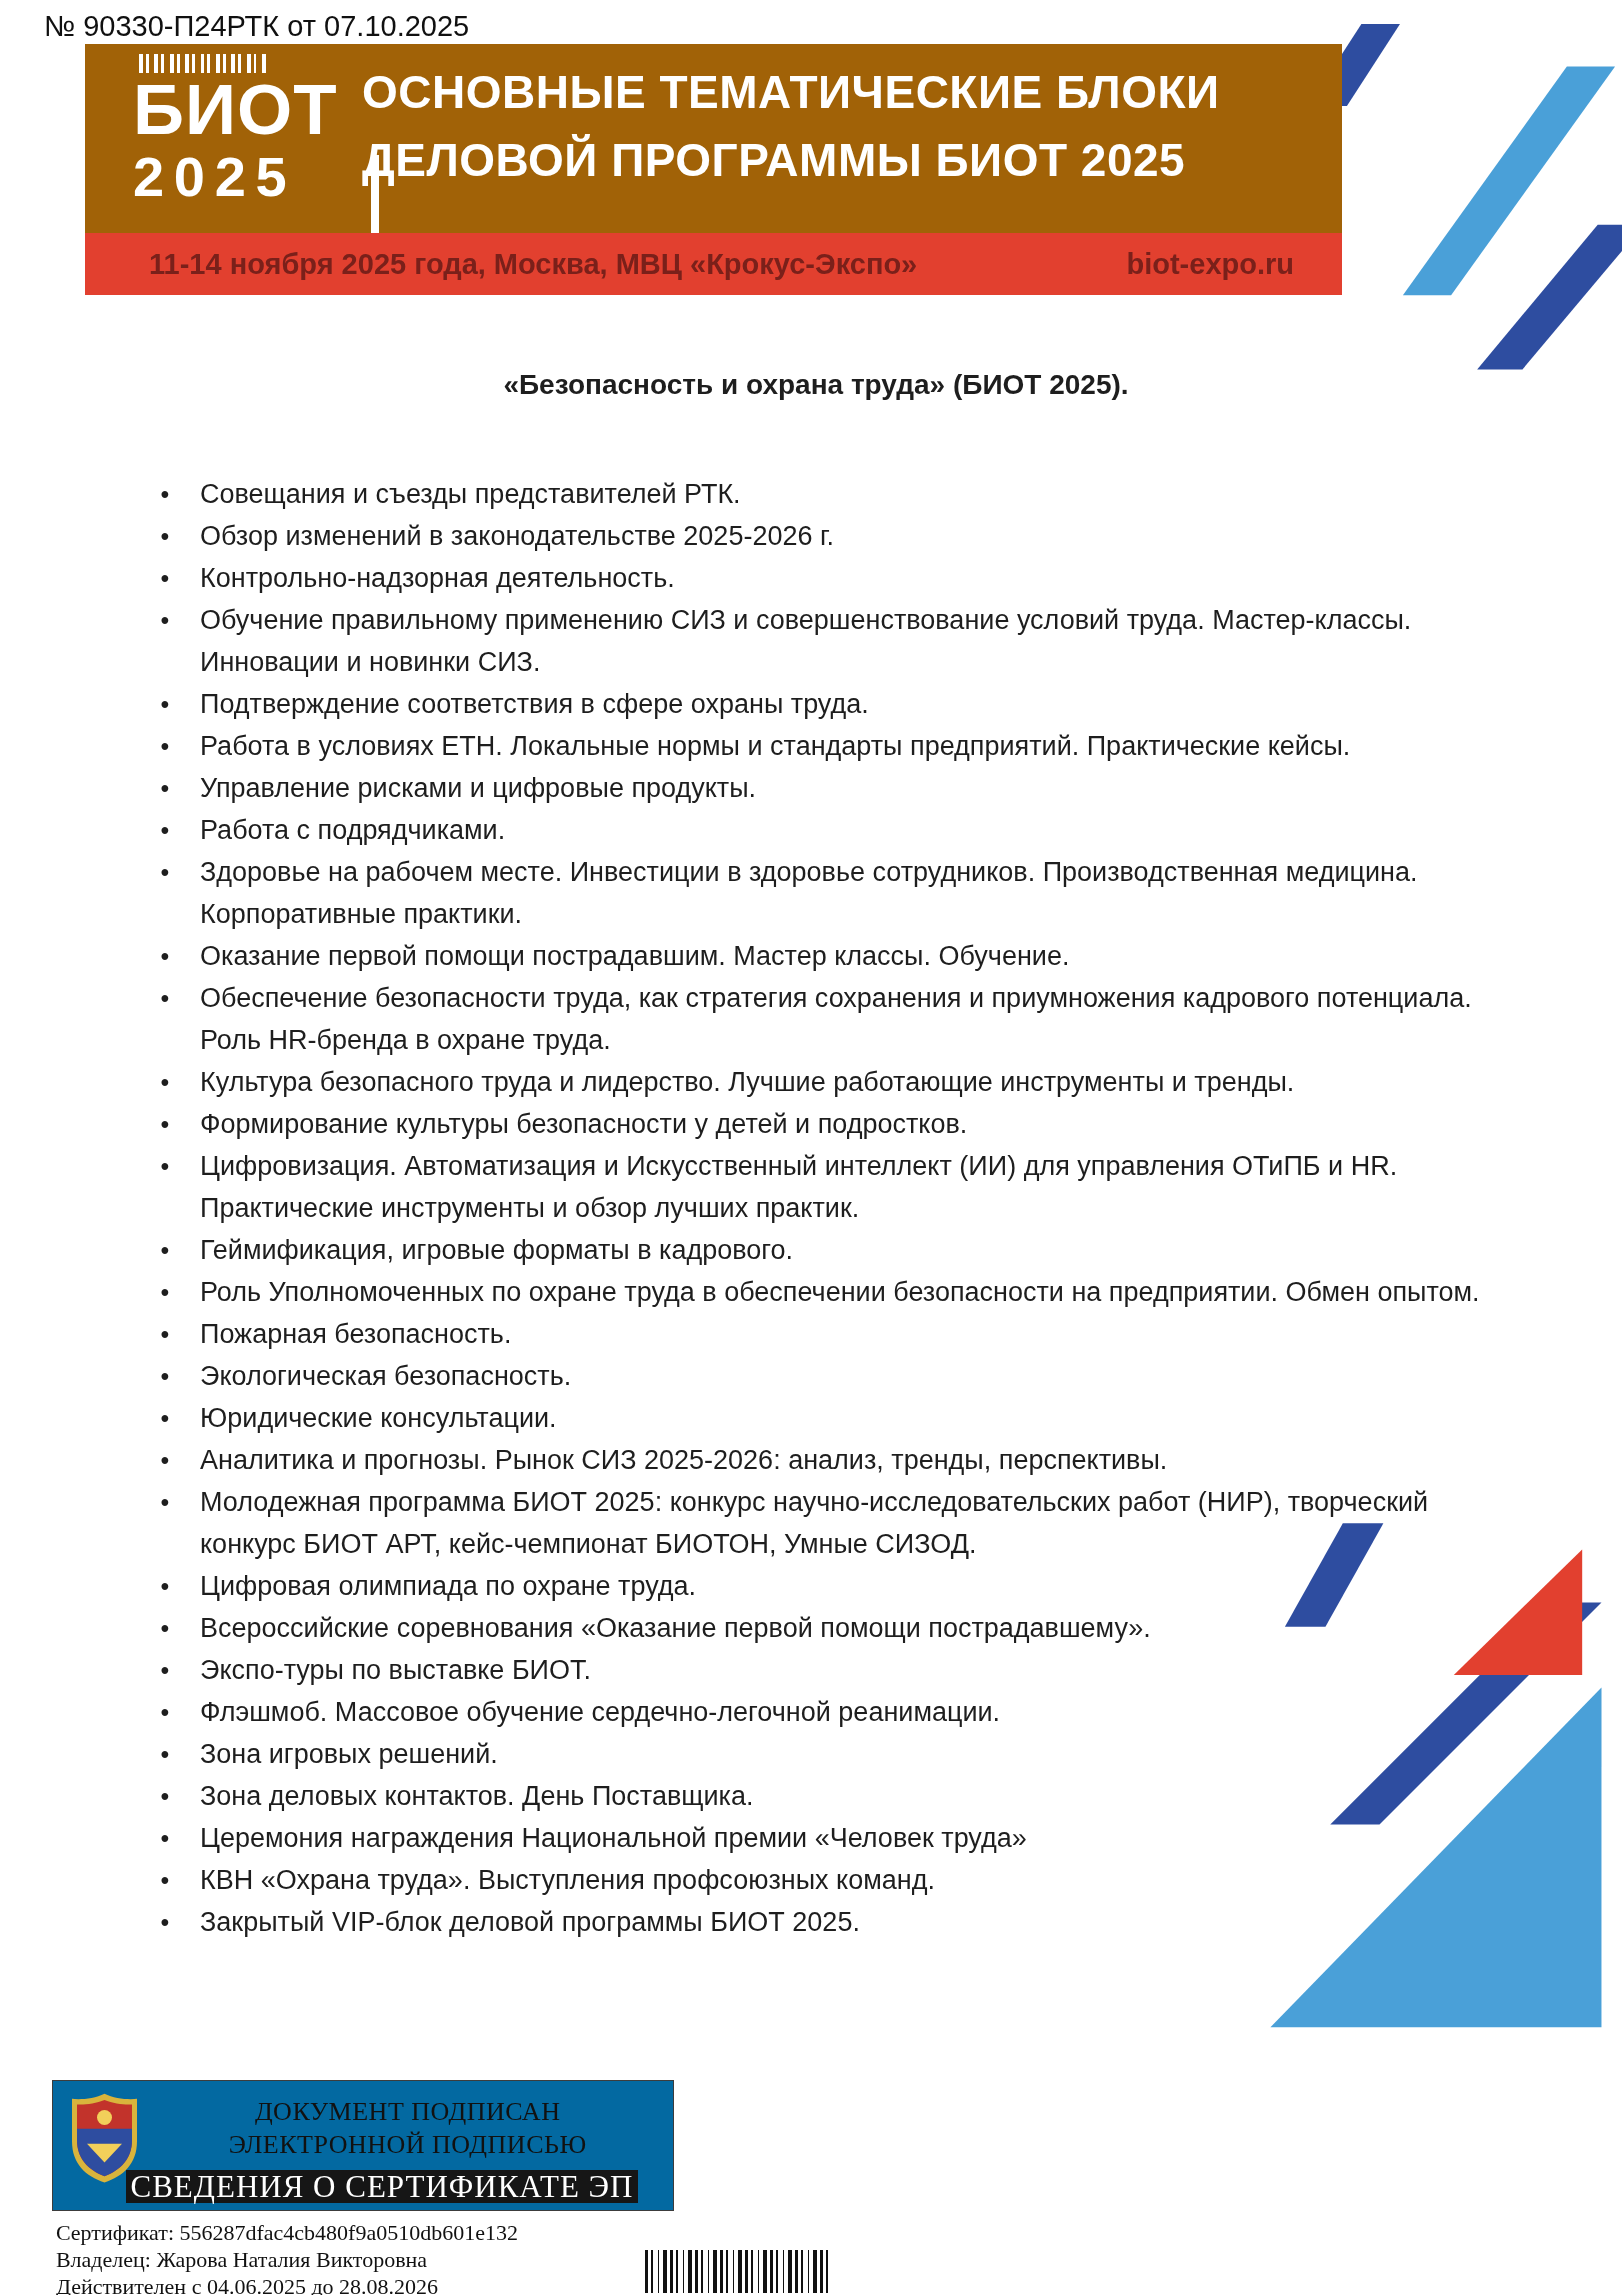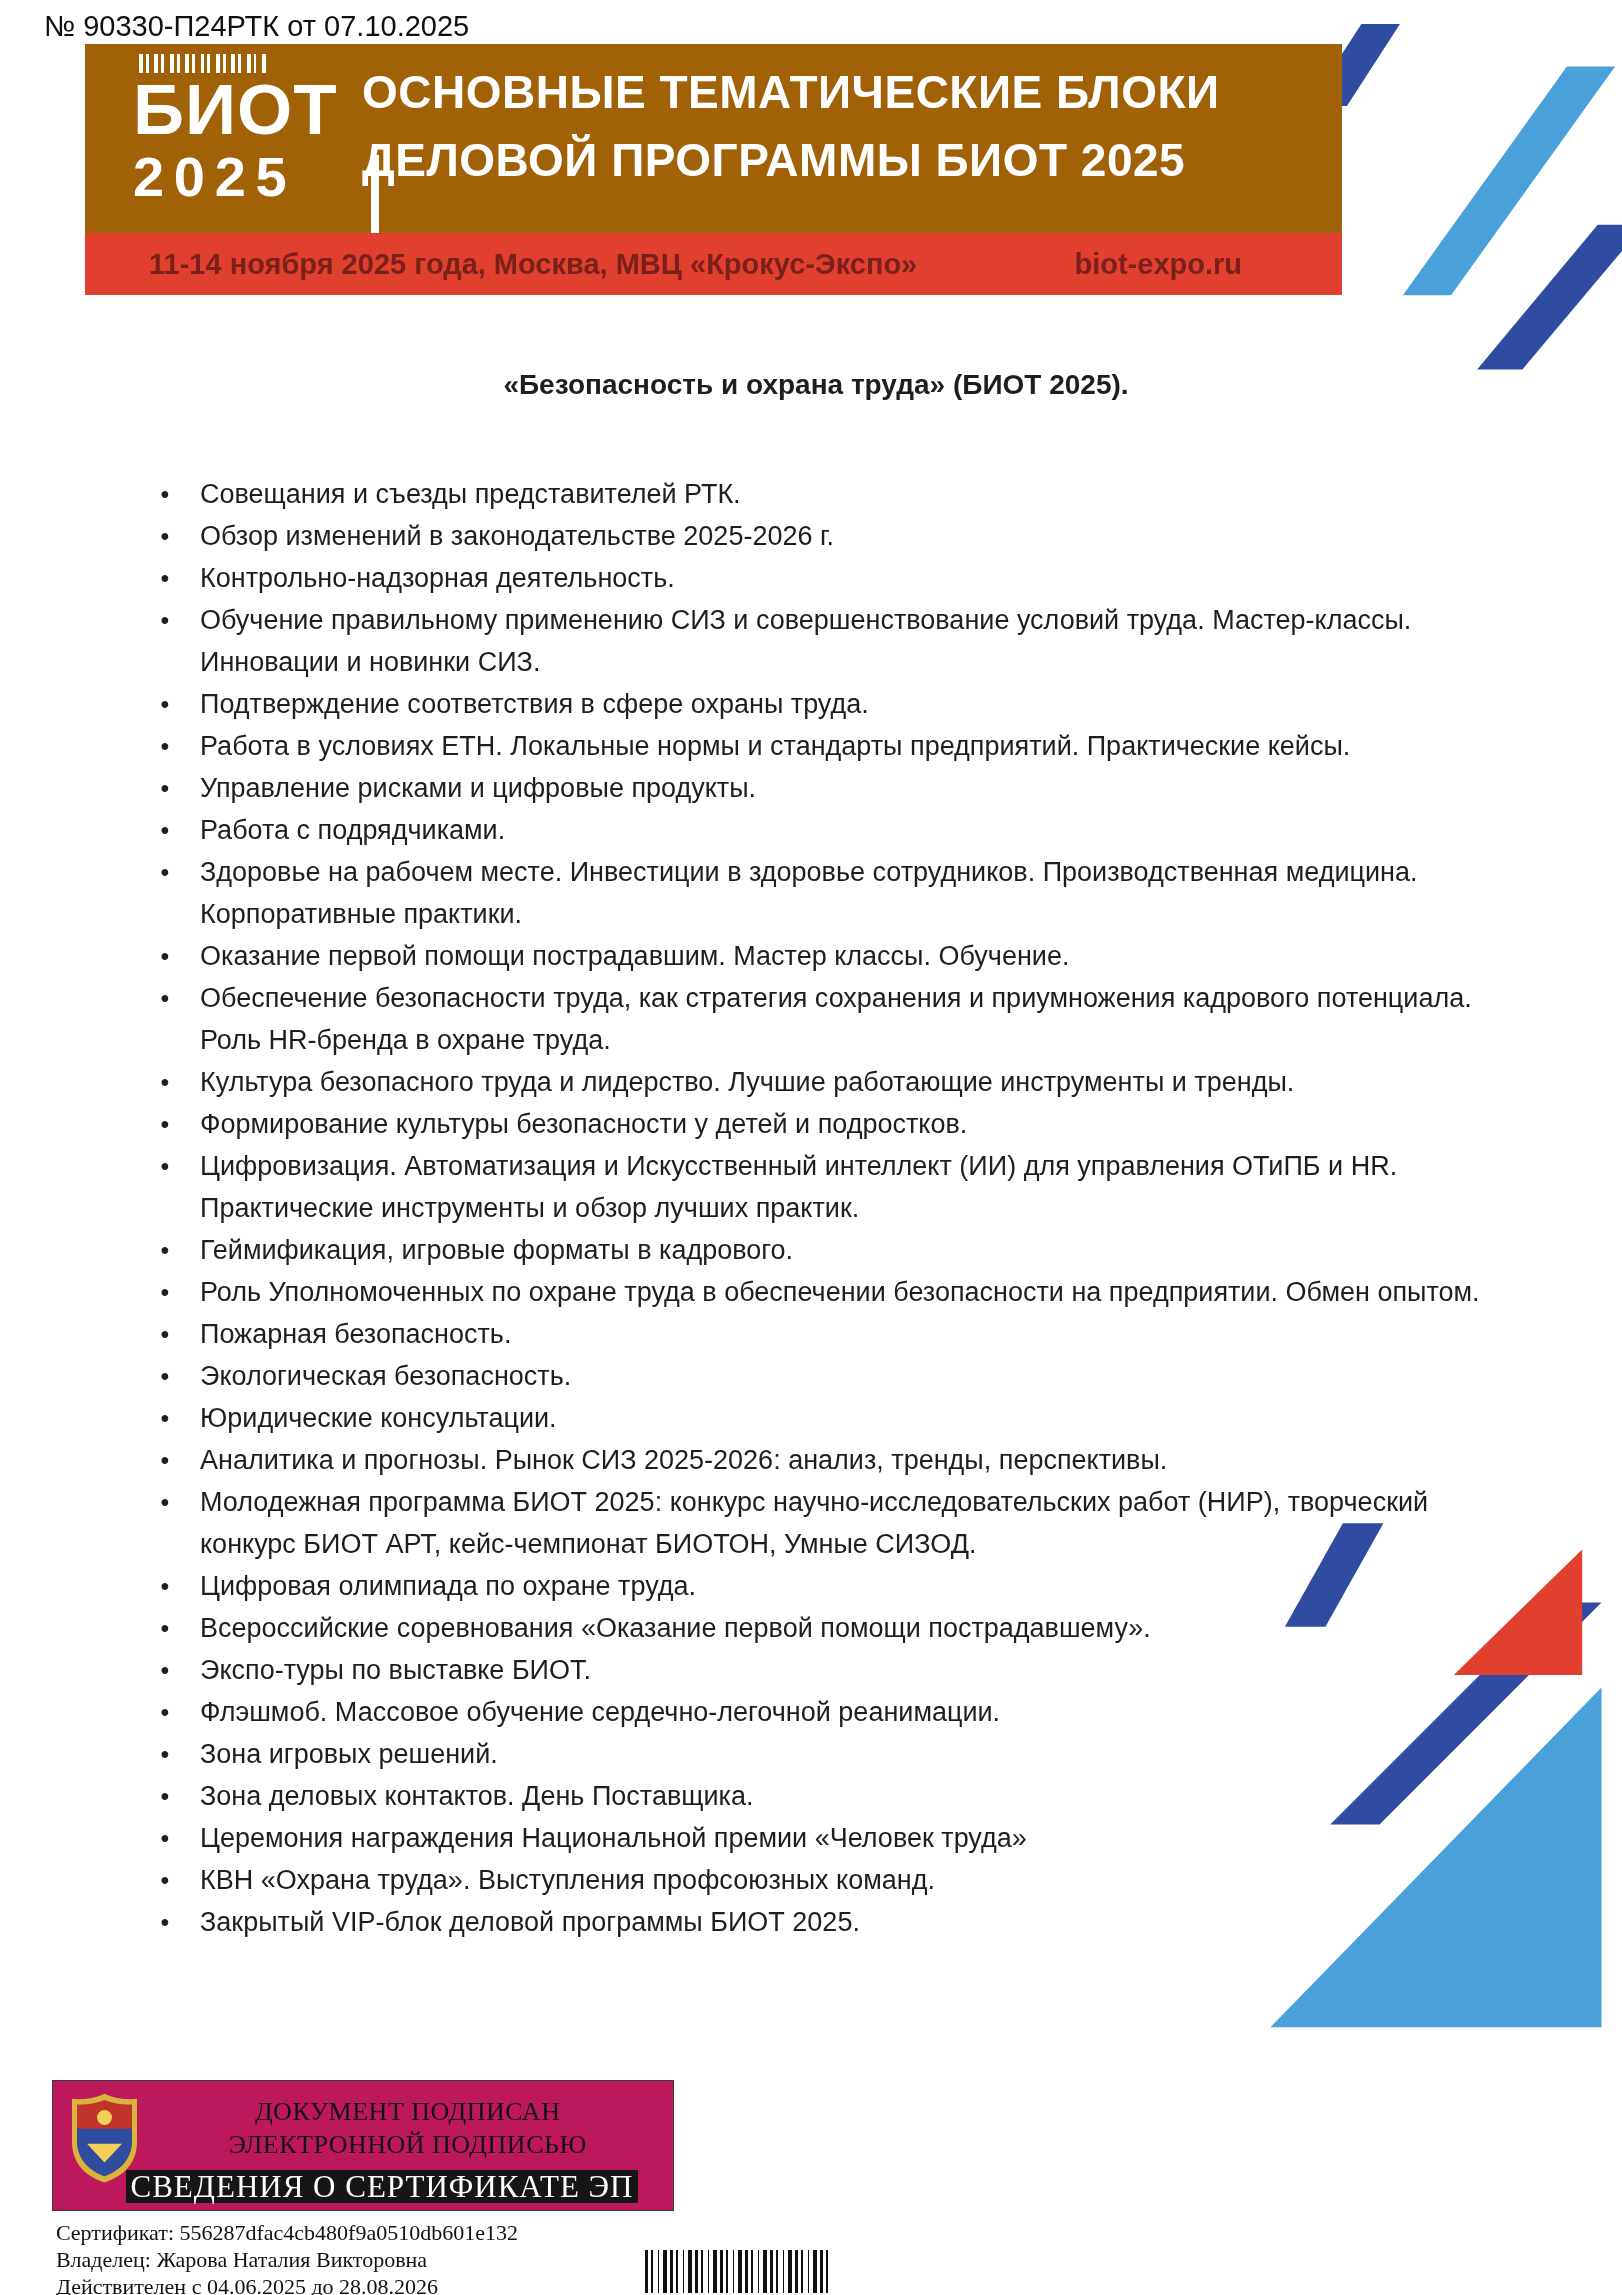--- a/index.html
+++ b/index.html
@@ -9,21 +9,21 @@
   }
   .doc-number {
     position:absolute; left:44px; top:9.7px; font-size:29px; color:#101010;
   }
   
   .banner { position:absolute; left:85px; top:44px; width:1257px; height:251px; z-index:2; }
   .banner-blue { position:absolute; left:0; right:0; top:0; bottom:62px; background:#a16207;padding-left:17px; }
   .banner-red {
     position:absolute; left:0; right:0; bottom:0; height:62px; background:#e2402f;
     display:flex; align-items:center; justify-content:space-between;
-    padding:0 100px 0 64px; box-sizing:border-box;
+    padding:0 48px 0 64px; box-sizing:border-box;
     color:#7a201a; font-weight:bold; font-size:29px;
   }
   .logo { position:absolute; left:48px; top:9.7px; color:#ffffff; }
   .logo-barcode {
     width:130px; height:19.3px; margin-left:5.8px;
     background:repeating-linear-gradient(90deg,#ffffff 0 3.9px, rgba(0,0,0,0) 3.9px 6.8px, #ffffff 6.8px 9.7px, rgba(0,0,0,0) 9.7px 15.4px);
   }
   .logo-biot { font-size:71px; font-weight:800; line-height:1.05; letter-spacing:1px; }
   .logo-year { font-size:56px; font-weight:700; line-height:1.05; letter-spacing:9.7px; }
   .logo-stem { position:absolute; left:238px; top:101px; width:7.7px; height:85px; background:#ffffff; }
@@ -44,21 +44,21 @@
     margin:0; padding:0; list-style:none;
     font-size:27px; line-height:42px; color:#1e1e1e; z-index:3;
   }
   .topics li { position:relative; padding-left:53px; }
   .topics li::before { content:"\2022"; position:absolute; left:13.5px; top:0; font-size:25px; }
   
   .stamp {
     position:absolute; left:52px; top:2080px; width:622px;
     font-family:"Liberation Serif", serif; color:#111111; z-index:3;
   }
-  .stamp-box { position:relative; border:1.9px solid #3c3c3c; height:131px; box-sizing:border-box; background:#be185d; }
+  .stamp-box { position:relative; border:1.9px solid #3c3c3c; height:131px; box-sizing:border-box; background:#0369a1; }
   .emblem { position:absolute; left:13.5px; top:7.7px; width:75px; height:97px; }
   .stamp-titles {
     position:absolute; left:97px; right:7.7px; top:13.5px; text-align:center;
     font-size:26px; line-height:33px; letter-spacing:0.5px;
   }
   .stamp-bar {
     position:absolute; left:73px; top:89px; width:512px; height:33px;
     background:#161616; color:#ffffff; font-size:31px; letter-spacing:1px;
     display:flex; align-items:center; justify-content:center;
   }

